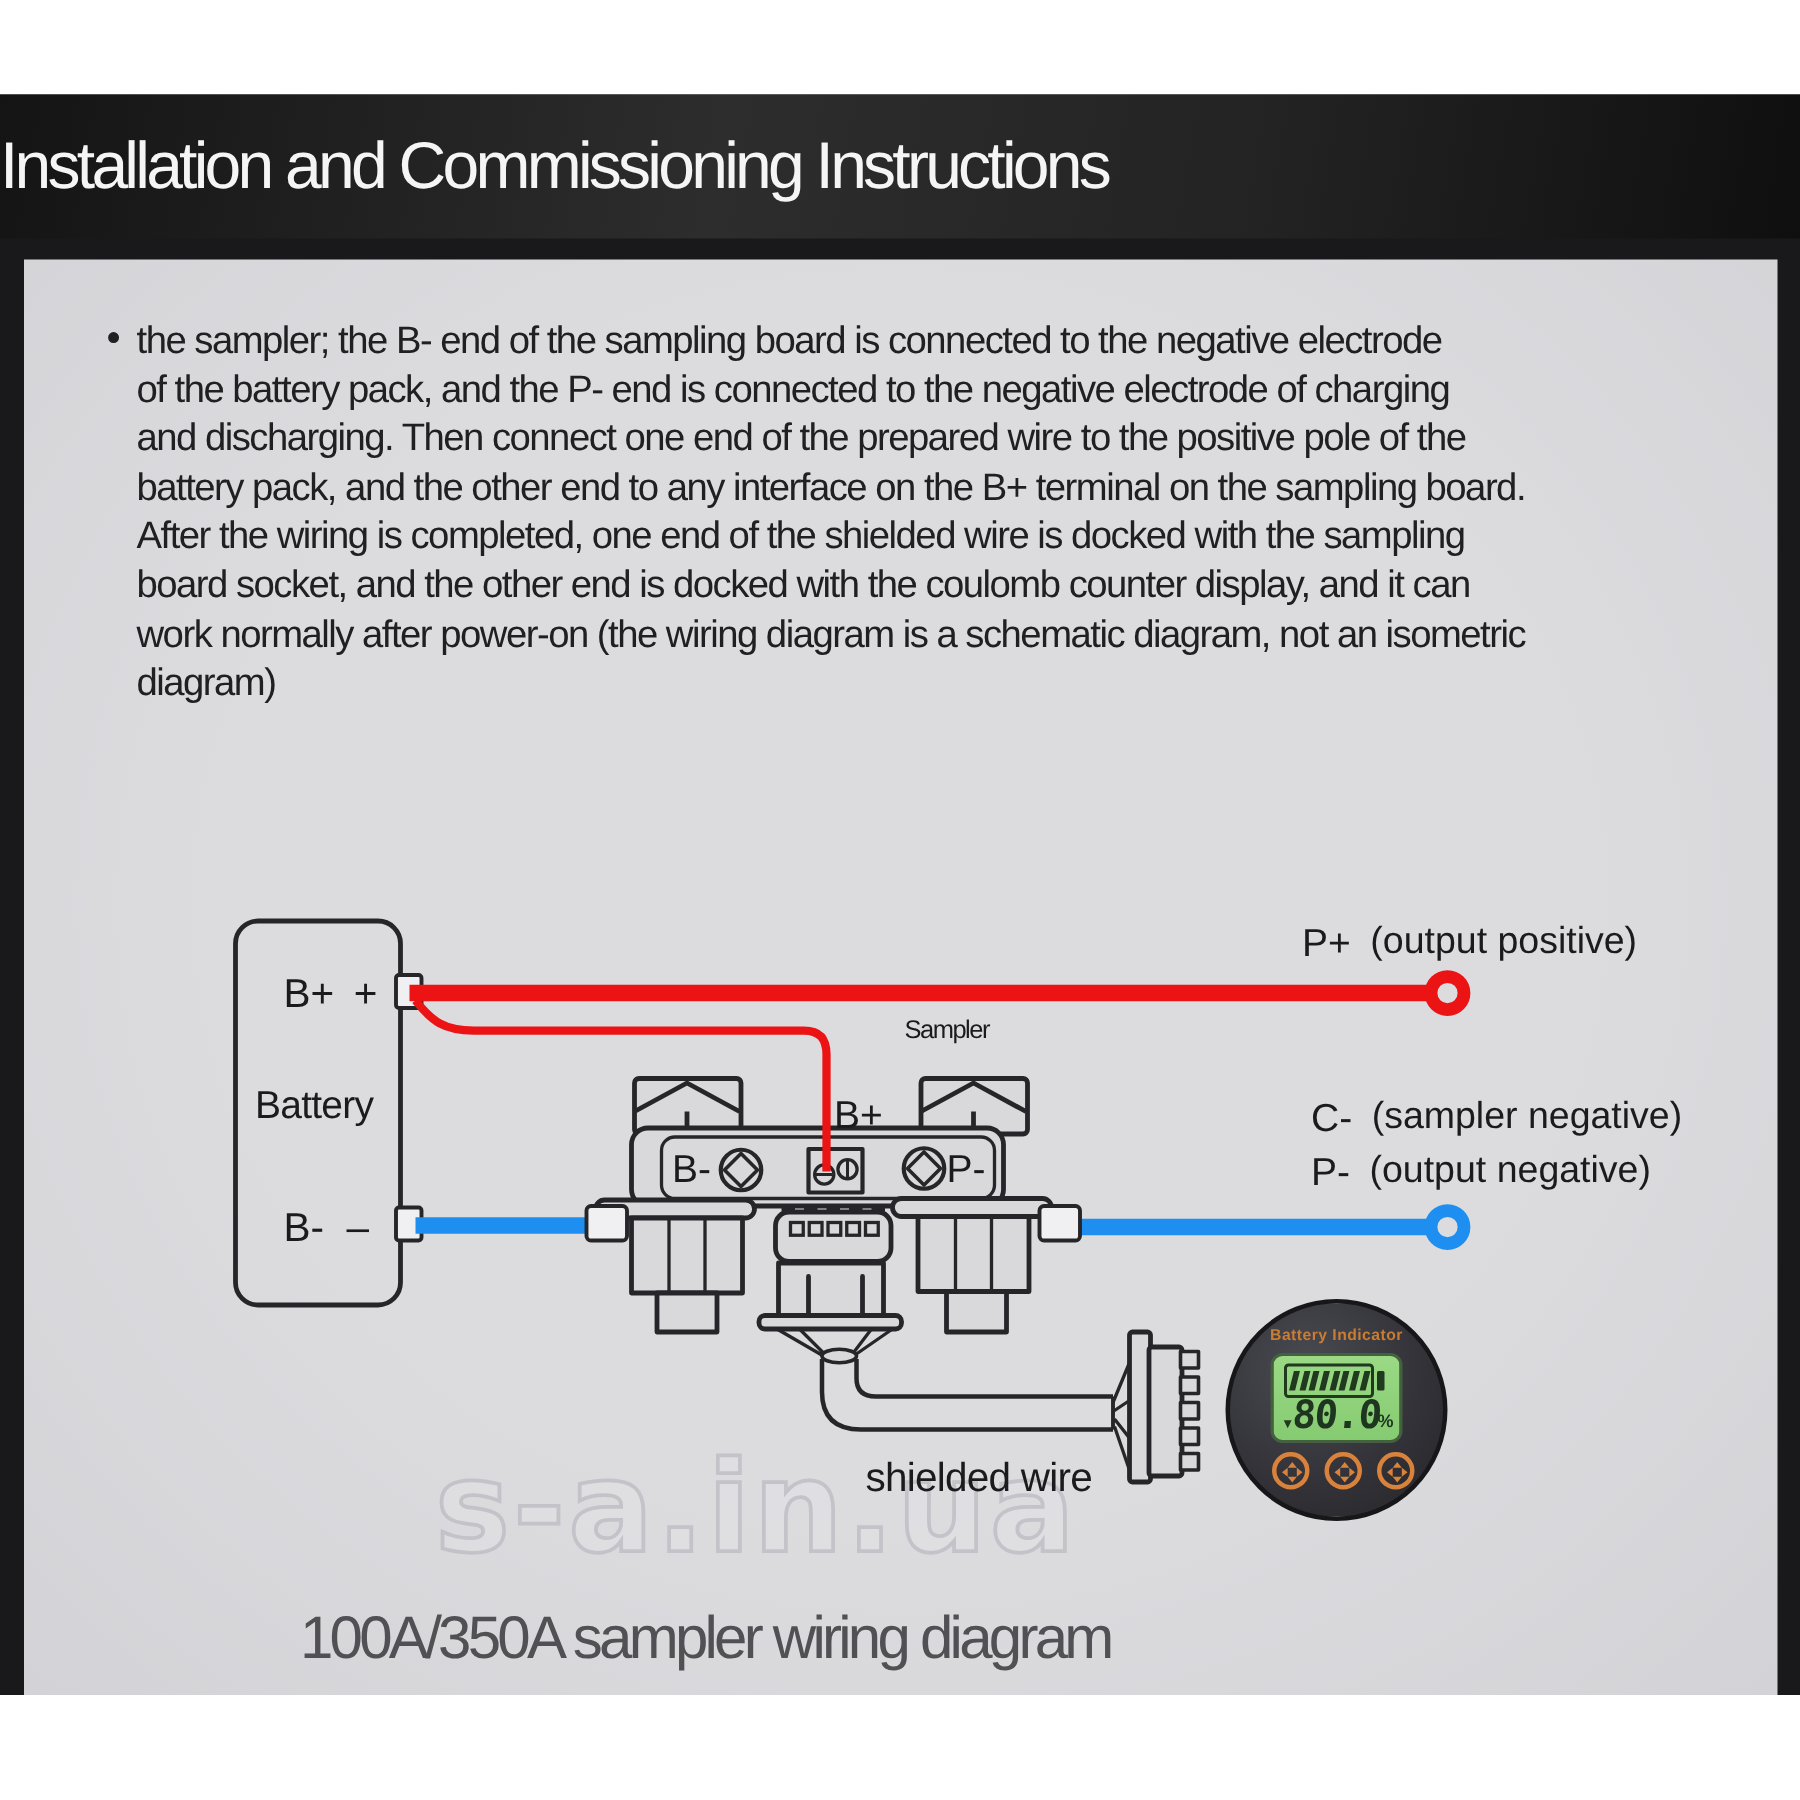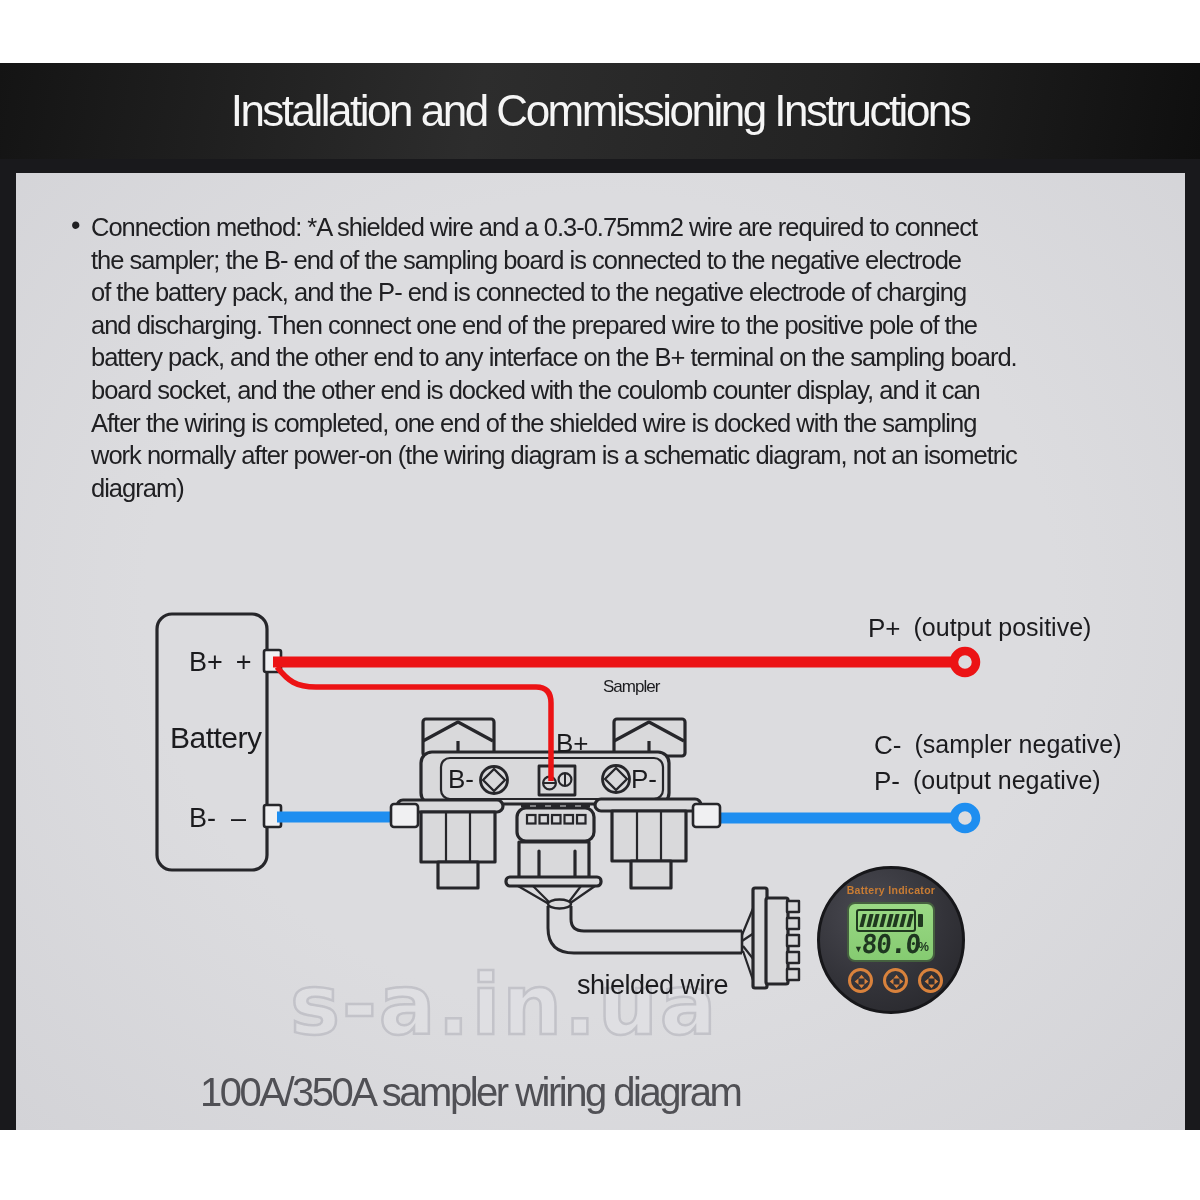--- a/index.html
+++ b/index.html
@@ -1,37 +1,37 @@
 <!DOCTYPE html>
 <html><head>
 <meta charset="utf-8">
 <style>
   html,body{margin:0;padding:0;background:#ffffff;}
   .page{position:relative;width:1200px;height:1200px;background:#ffffff;overflow:hidden;
         font-family:"Liberation Sans",sans-serif;}
   .frame{position:absolute;left:0;top:63px;width:1200px;height:1067px;background:#19191c;}
   .header{position:absolute;left:0;top:63px;width:1200px;height:96px;
           background:linear-gradient(100deg,#141414 0%,#2d2d2d 40%,#232323 70%,#0f0f0f 100%);
-          display:flex;align-items:center;justify-content:center;}
+          display:flex;align-items:center;justify-content:flex-start;}
   .title{color:#f5f5f5;font-size:44px;letter-spacing:-2.5px;font-weight:400;white-space:nowrap;}
   .panel{position:absolute;left:16px;top:173px;width:1169px;height:957px;
          background:radial-gradient(ellipse at 50% 45%, #dcdcdf 55%, #d3d3d7 100%);}
   .diagram-svg{position:absolute;left:0;top:0;width:1200px;height:1200px;pointer-events:none;}
 
   .para{position:absolute;left:91px;top:211px;}
   .pline{font-size:25.5px;line-height:32.6px;letter-spacing:-1px;color:#202023;white-space:nowrap;}
   .bullet{position:absolute;left:-20px;top:-1px;font-size:27px;color:#202023;}
 
   .lbl{position:absolute;color:#1b1b1e;white-space:nowrap;}
   .lbl-sampler{left:603px;top:677px;font-size:17px;letter-spacing:-1px;}
   .lbl-bplus-board{left:556px;top:728px;font-size:26px;}
   .lbl-bminus-board{left:448px;top:764px;font-size:26px;}
   .lbl-pminus-board{left:631px;top:764px;font-size:26px;}
   .lbl-batt-pos{left:189px;top:647px;font-size:27px;display:flex;gap:13px;}
-  .lbl-batt-name{left:170px;top:721px;font-size:30px;letter-spacing:-0.5px;}
+  .lbl-batt-name{left:170px;top:721px;font-size:26px;letter-spacing:-0.5px;}
   .lbl-batt-neg{left:189px;top:803px;font-size:27px;display:flex;gap:15px;}
   .out-row{position:absolute;display:flex;gap:13px;color:#1b1b1e;font-size:25px;white-space:nowrap;}
   .out-pplus{left:868px;top:613px;}
   .out-cminus{left:874px;top:730px;}
   .out-pminus{left:874px;top:766px;}
   .lbl-shielded{left:577px;top:970px;font-size:27px;letter-spacing:-0.5px;}
   .caption{position:absolute;left:200px;top:1070px;width:800px;text-align:left;
            font-size:40px;letter-spacing:-2.5px;color:#505055;white-space:nowrap;}
   .watermark{position:absolute;left:290px;top:956px;width:520px;
              font-family:"DejaVu Sans",sans-serif;font-weight:bold;font-size:84px;letter-spacing:2px;
@@ -178,27 +178,26 @@
       <circle class="ring-blue" cx="965" cy="818" r="11"></circle>
       <rect class="stub" x="391" y="804" width="27" height="23" rx="3"></rect>
       <rect class="stub" x="693" y="804" width="27" height="23" rx="3"></rect>
     </g>
   </svg>
 
   <div class="watermark">s-a.in.ua</div>
 
   <div class="para">
     <span class="bullet">•</span>
-    <div class="pline">Connection method: *A shielded wire and a 0.3-0.75mm2 wire are required to connect</div>
     <div class="pline">the sampler; the B- end of the sampling board is connected to the negative electrode</div>
     <div class="pline">of the battery pack, and the P- end is connected to the negative electrode of charging</div>
     <div class="pline">and discharging. Then connect one end of the prepared wire to the positive pole of the</div>
     <div class="pline">battery pack, and the other end to any interface on the B+ terminal on the sampling board.</div>
+    <div class="pline">After the wiring is completed, one end of the shielded wire is docked with the sampling</div>
     <div class="pline">board socket, and the other end is docked with the coulomb counter display, and it can</div>
-    <div class="pline">After the wiring is completed, one end of the shielded wire is docked with the sampling</div>
     <div class="pline">work normally after power-on (the wiring diagram is a schematic diagram, not an isometric</div>
     <div class="pline">diagram)</div>
   </div>
 
   <div class="lbl lbl-batt-pos">
     <span>B+</span>
     <span>+</span>
   </div>
   <div class="lbl lbl-batt-name">Battery</div>
   <div class="lbl lbl-batt-neg">

